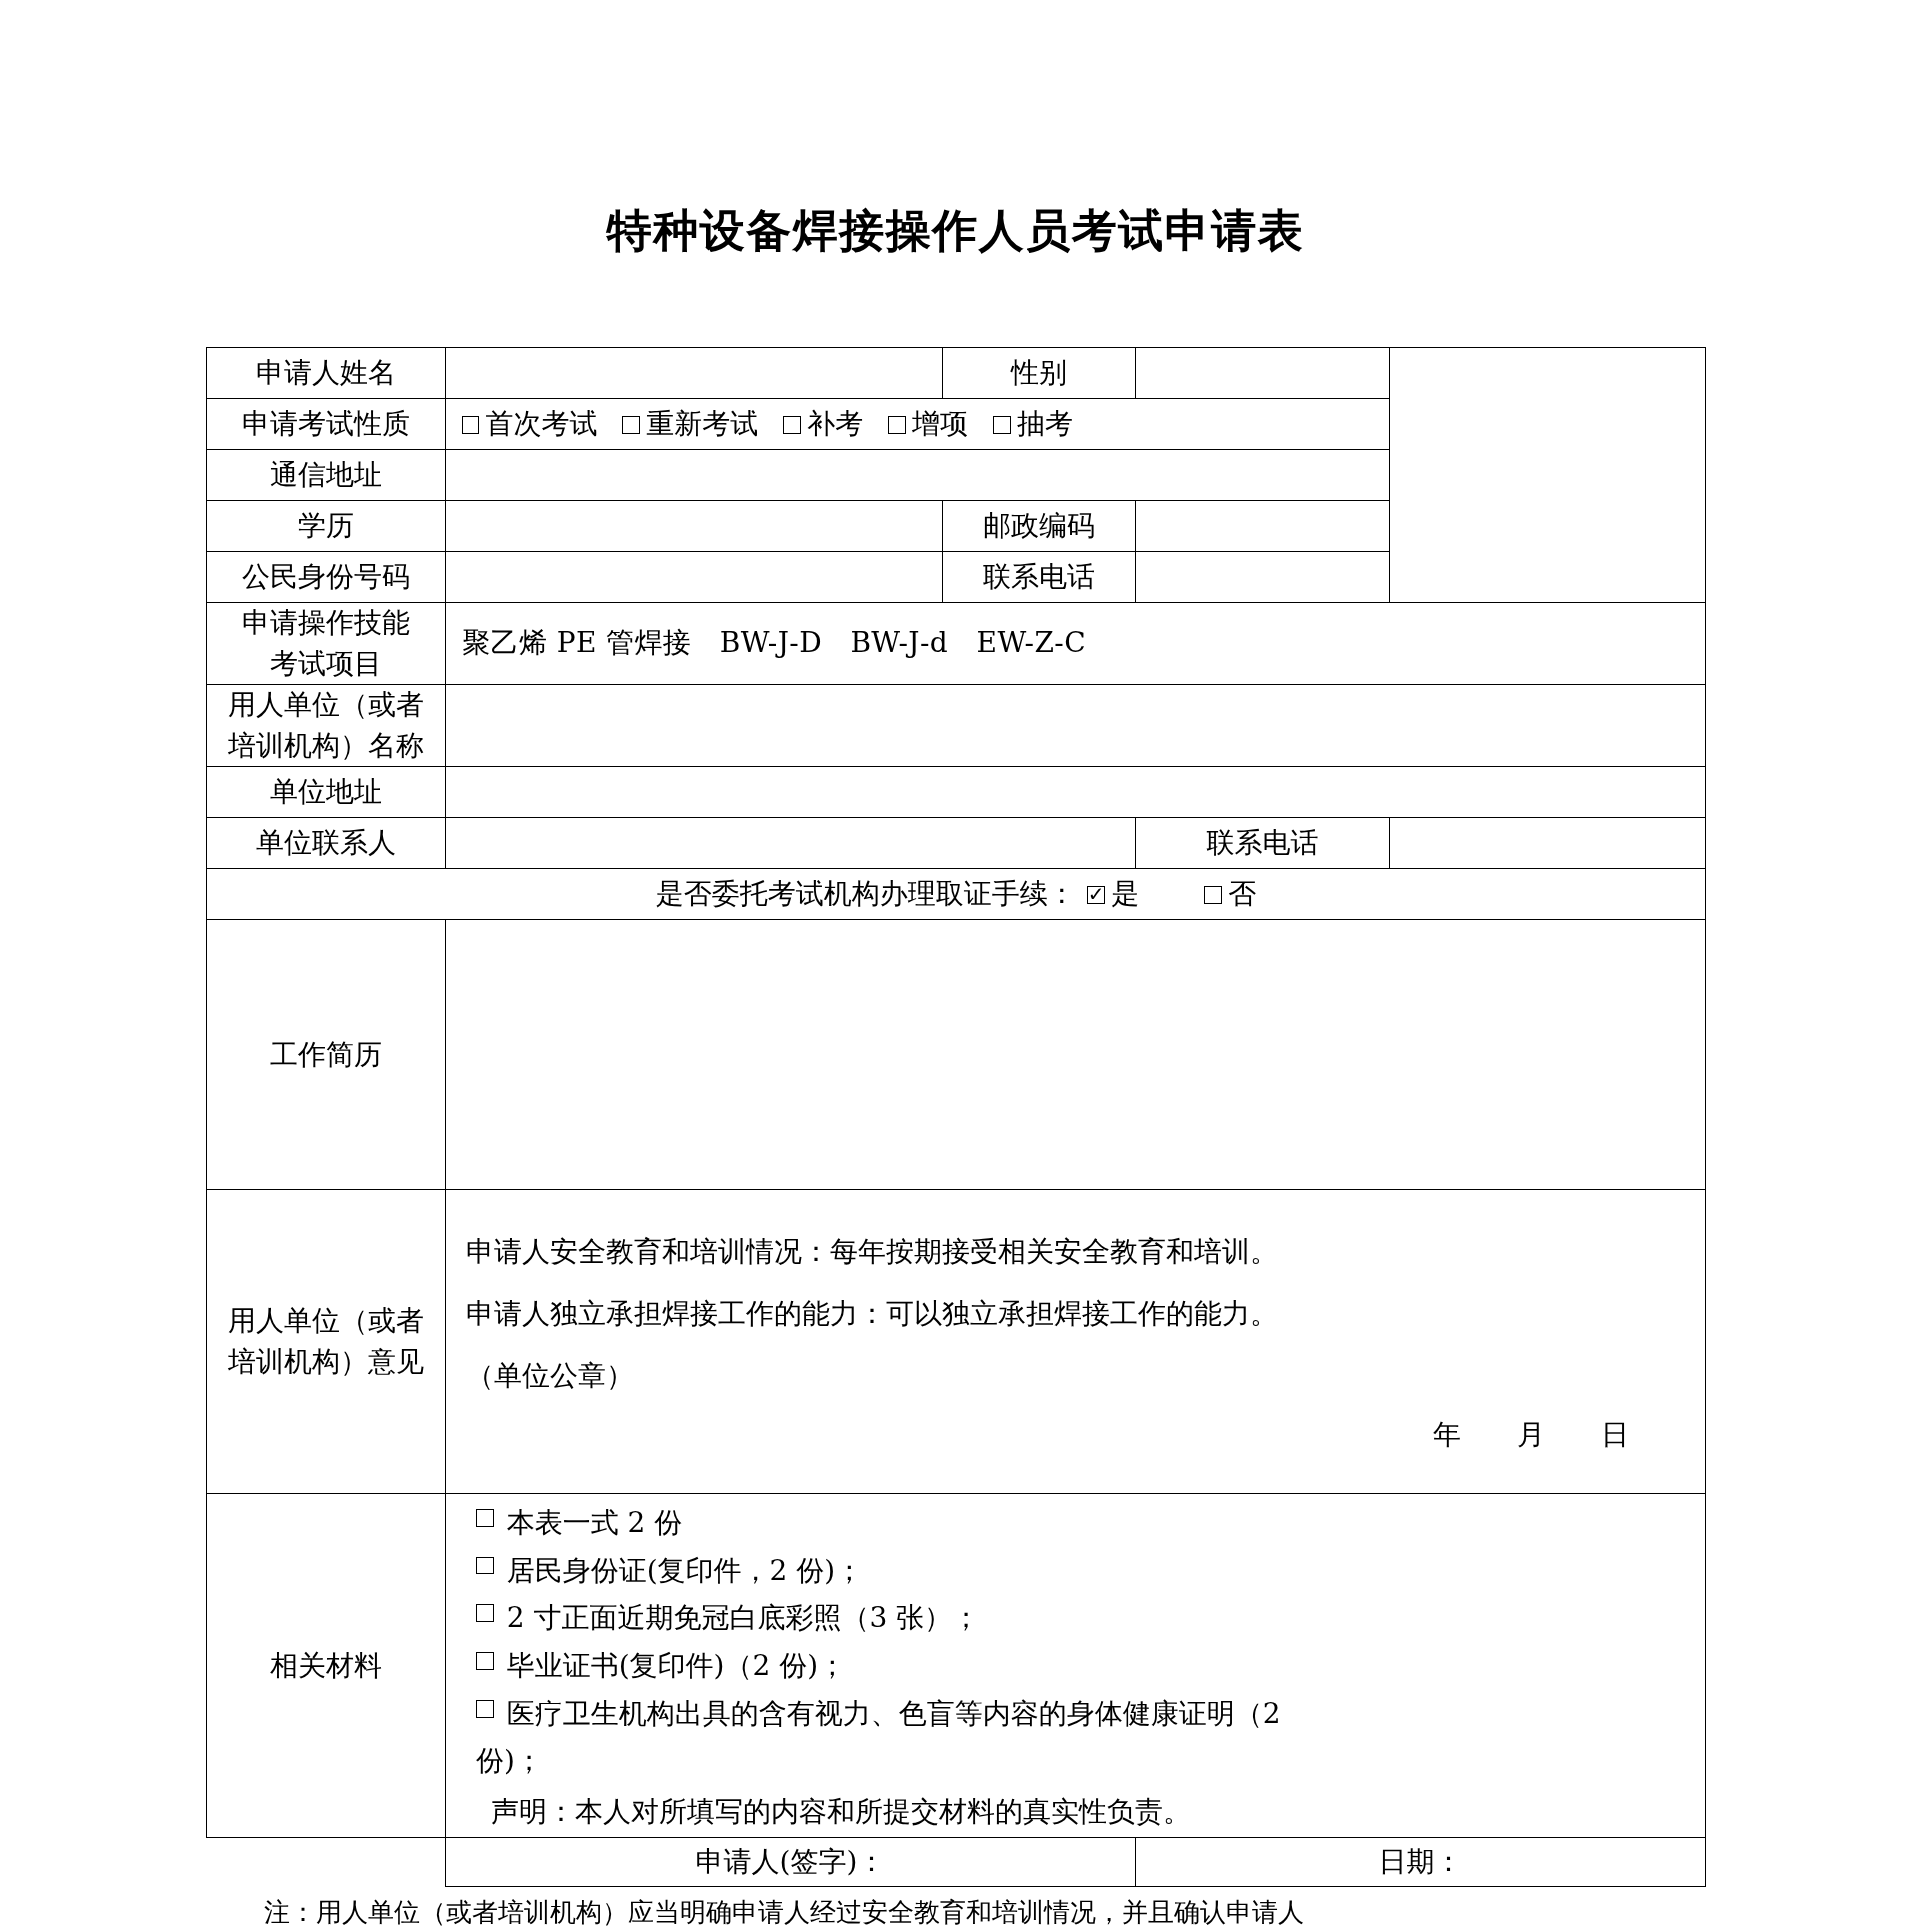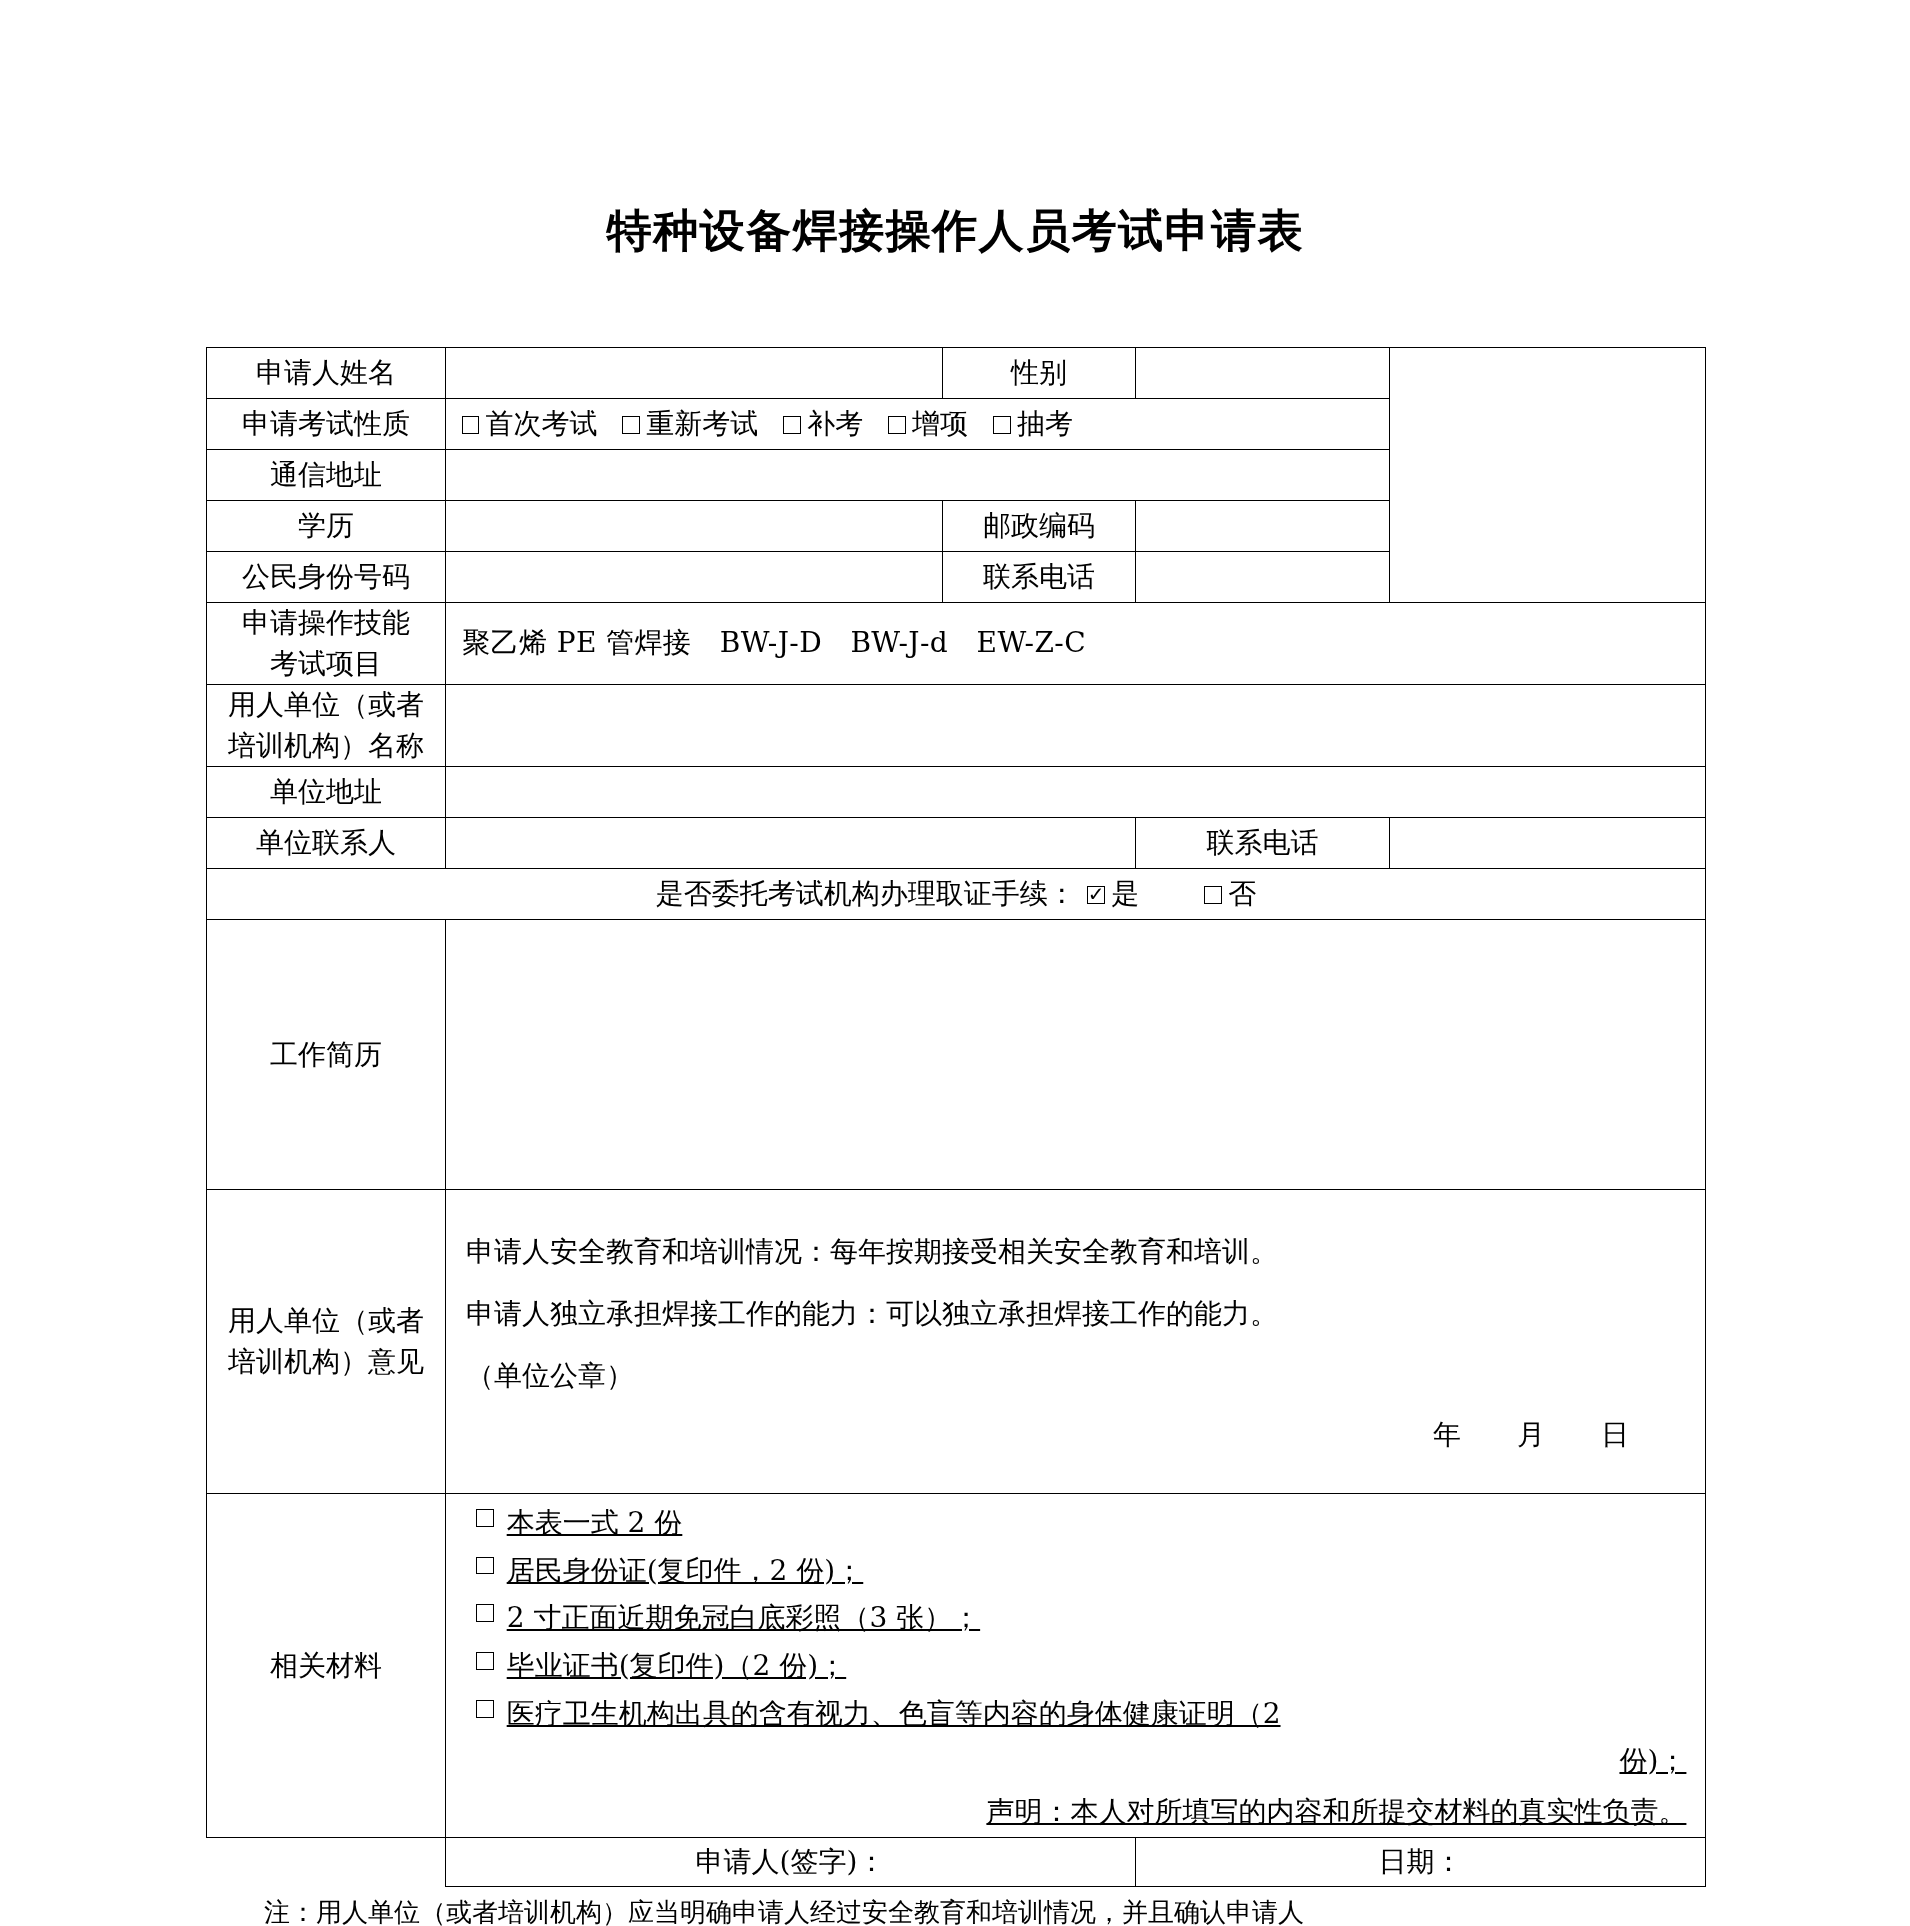--- a/index.html
+++ b/index.html
@@ -116,22 +116,21 @@
   .opinion {
     padding: 10px 13px 7.7px 13px;
     text-align: left;
   }
   .opinion p { margin: 0 0 20px 0; line-height: 1.5; }
   .opinion .seal { padding-right: 69px; margin: 6px 0 0 0; }
   .opinion .date { text-align: right; padding-right: 42px; margin: 17px 0 0 0; letter-spacing: 14px; }
 
   .mat {
     padding: 8.5px 11.6px 6.2px 23px;
-    text-align: right;
-    text-decoration: underline;
+    text-align: left;
   }
   .mat .line {
     display: flex;
     align-items: flex-start;
     gap: 13px;
     margin-bottom: 8.5px;
     line-height: 1.4;
   }
   .mat .line .box { flex: 0 0 auto; margin-top: 5.4px; }
   .mat .stmt { margin-top: 10px; margin-left: 15px; line-height: 1.4; }

